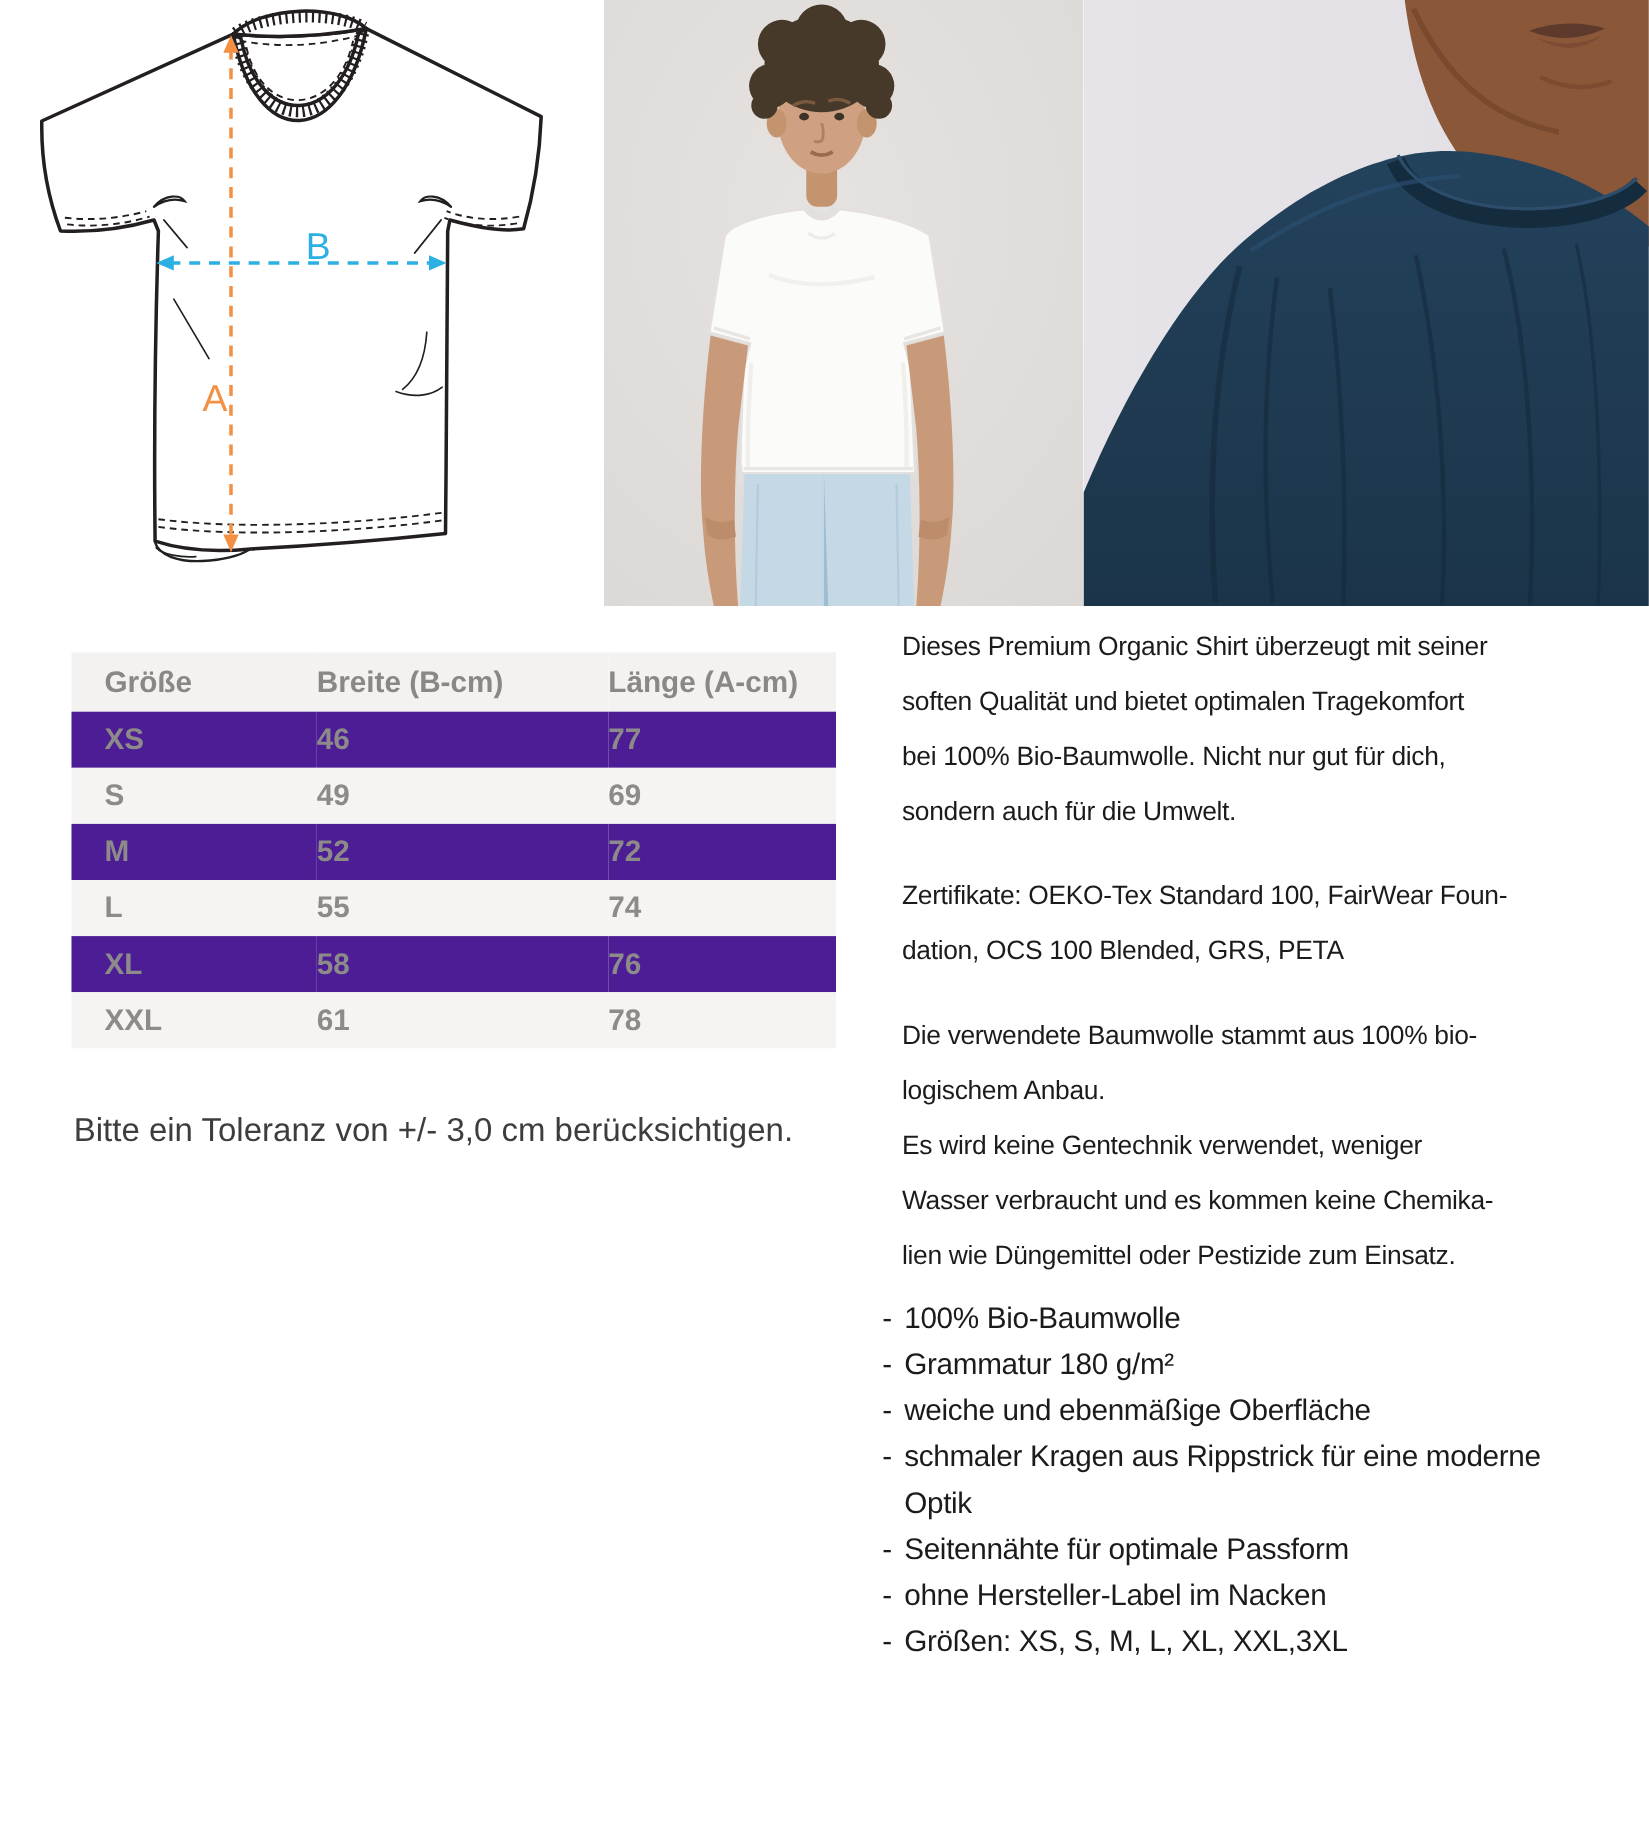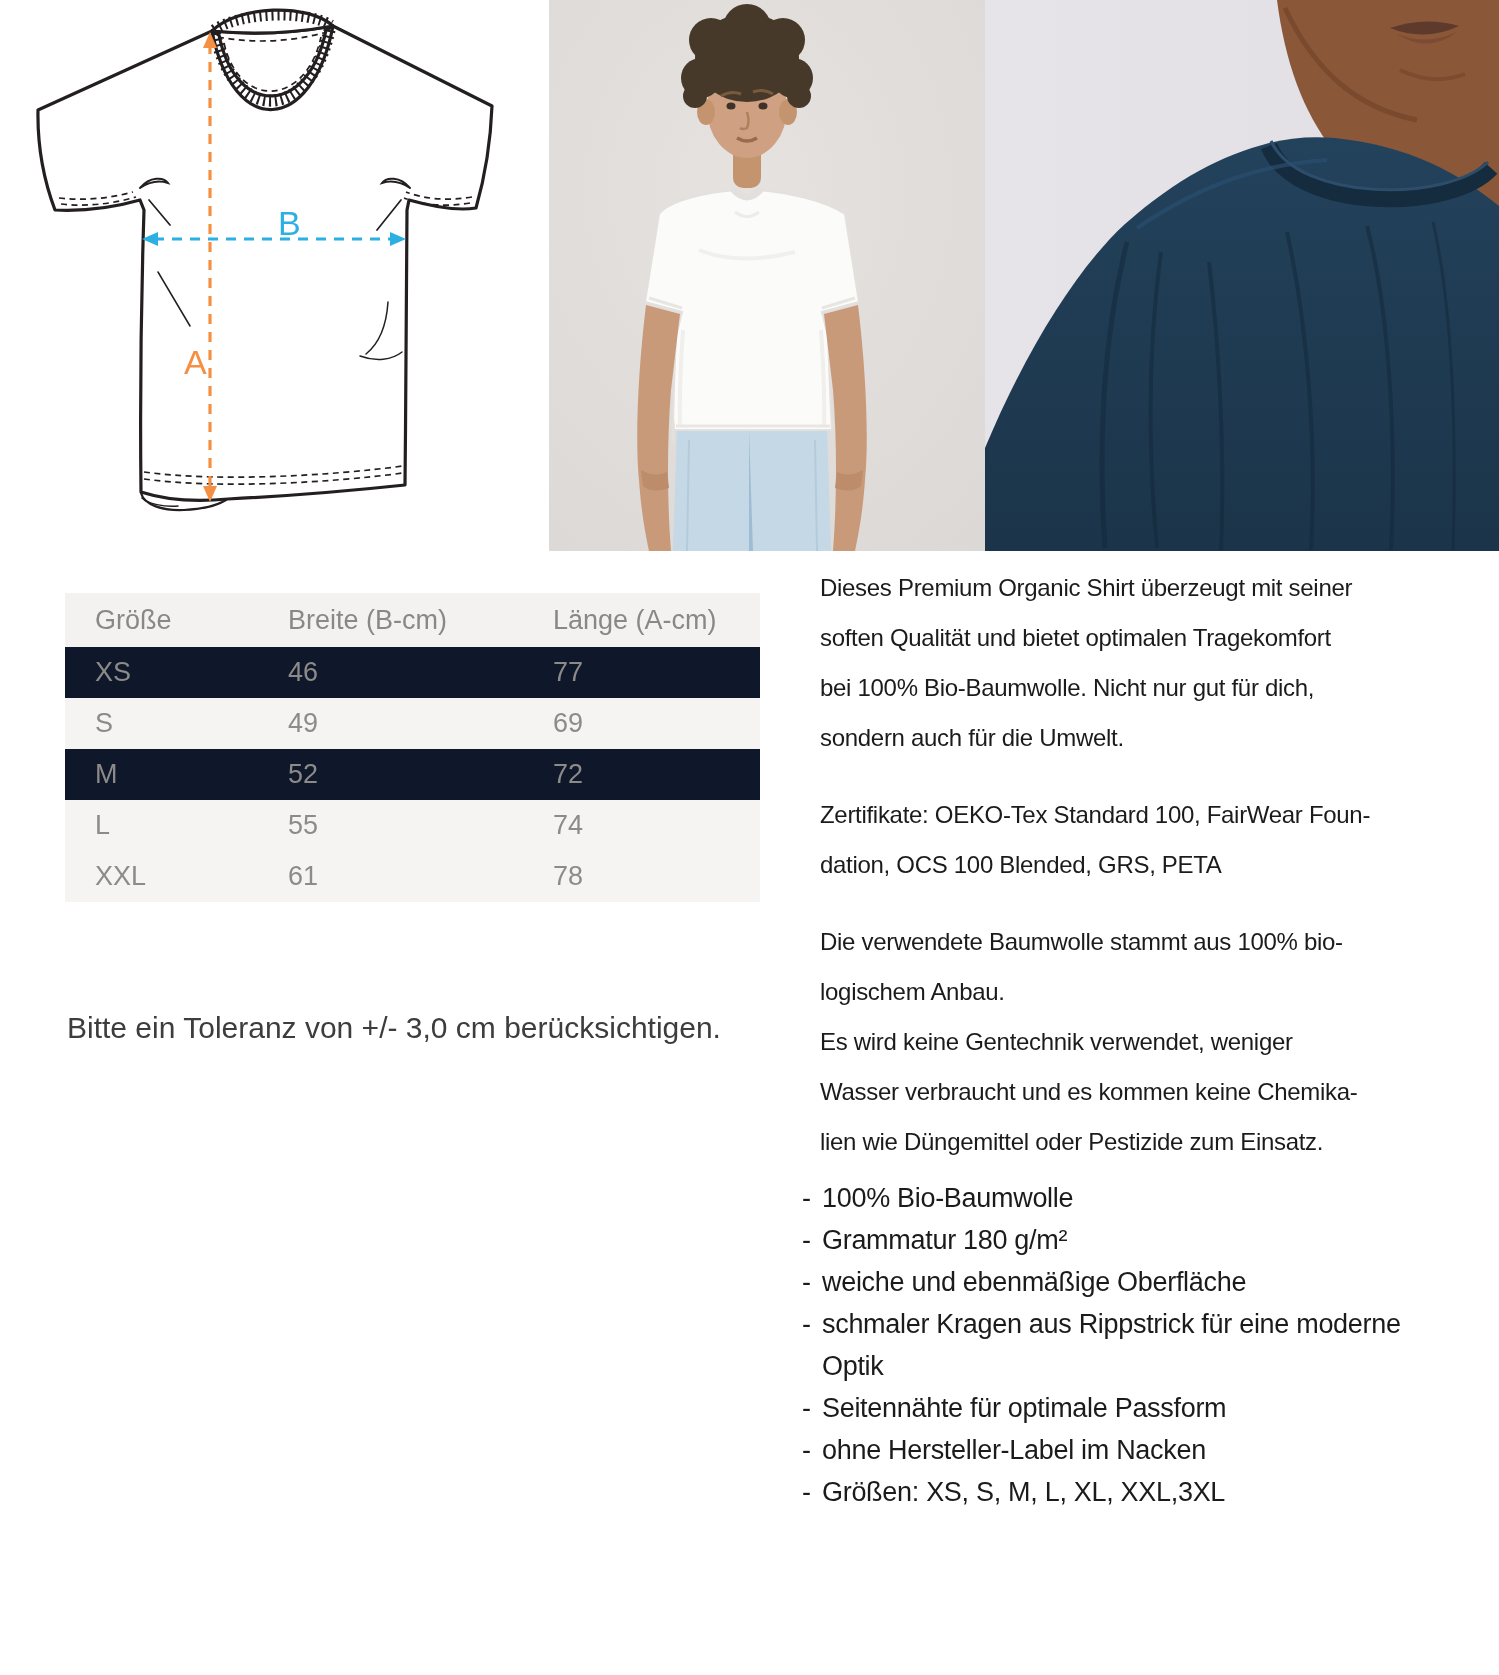--- a/index.html
+++ b/index.html
@@ -13,25 +13,25 @@
   
   .photo-model{left:549px;top:0;}
   .photo-detail{left:985px;top:0;}
   
   table.size-chart{
     position:absolute;left:65px;top:593px;width:695px;
     border-collapse:collapse;table-layout:fixed;
     font-size:27px;color:#8d8b89;
   }
   table.size-chart th,table.size-chart td{
-    font-weight:normal;text-align:left;padding:0;vertical-align:middle;
+    font-weight:bold;text-align:left;padding:0;vertical-align:middle;
   }
   table.size-chart thead th{height:54px;background:#f4f2f0;color:#8a8886;}
   table.size-chart tbody td{height:51px;}
-  table.size-chart tbody tr.dark td{background:#0f172a;}
+  table.size-chart tbody tr.dark td{background:#4c1d95;}
   table.size-chart tbody tr.light td{background:#f5f4f2;}
   table.size-chart th:first-child,table.size-chart td:first-child{padding-left:30px;}
   
   .tolerance{
     position:absolute;left:63px;top:1004px;margin:4px;
     font-size:30px;line-height:40px;color:#3d3d3d;
   }
   
   .description{
     position:absolute;left:800px;top:563px;width:699px;color:#1b1b1b;
@@ -236,20 +236,25 @@
       <tr class="dark">
         <td>M</td>
         <td>52</td>
         <td>72</td>
       </tr>
       <tr class="light">
         <td>L</td>
         <td>55</td>
         <td>74</td>
       </tr>
+      <tr class="dark">
+        <td>XL</td>
+        <td>58</td>
+        <td>76</td>
+      </tr>
       <tr class="light">
         <td>XXL</td>
         <td>61</td>
         <td>78</td>
       </tr>
     </tbody>
   </table>
 
   <p class="tolerance">Bitte ein Toleranz von +/- 3,0 cm berücksichtigen.</p>
 

